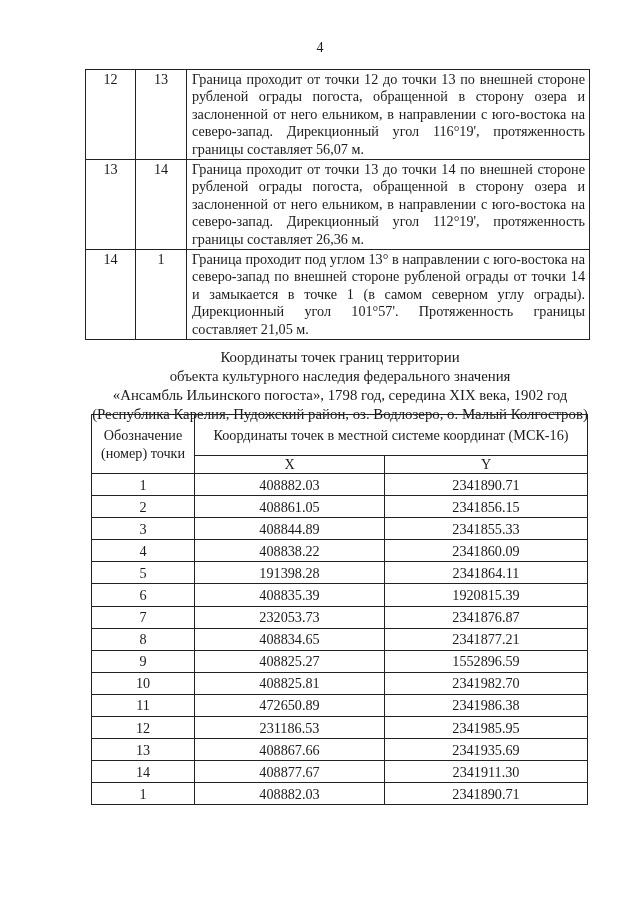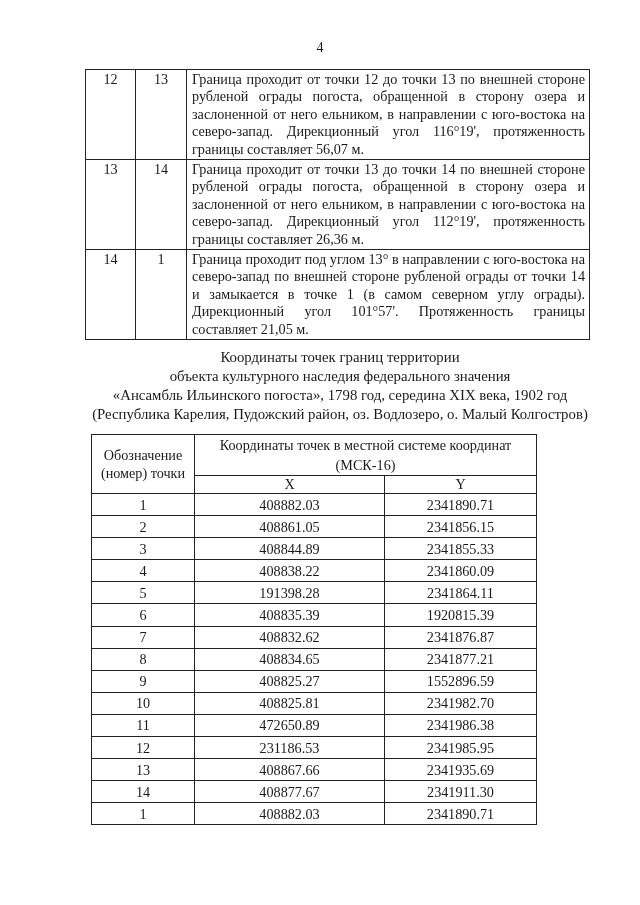--- a/index.html
+++ b/index.html
@@ -21,21 +21,21 @@
   #boundary-table td.c1 { width: 41px; }
   #boundary-table td.c2 { width: 42px; }
   #boundary-table td.desc { text-align: justify; text-align-last: left; padding-left: 5px; padding-right: 4px; margin-top: 20px; }
 
   .section-title {
     position: absolute; left: 0; top: 348px; width: 680px; text-align: center;
     font-size: 14.8px; line-height: 19px;
   }
   .section-title div { white-space: nowrap; }
 
-  #coords-table { left: 91px; top: 434px; width: 446px; }
+  #coords-table { left: 91px; top: 414px; width: 497px; }
   #coords-table th, #coords-table td {
     border: 1px solid #222; font-weight: normal; text-align: center; font-size: 14.2px;
     padding: 0; height: 21.1px; line-height: 20px;
   }
   #coords-table th.point-head { width: 102px; line-height: 18px; height: 41px; }
   #coords-table th.group-head { height: 40px; }
   #coords-table th.axis { height: 17px; line-height: 17px; }
 </style>
 </head>
 <body>
@@ -106,21 +106,21 @@
         <td>191398.28</td>
         <td>2341864.11</td>
       </tr>
     <tr>
         <td>6</td>
         <td>408835.39</td>
         <td>1920815.39</td>
       </tr>
     <tr>
         <td>7</td>
-        <td>408832.62</td>
+        <td>232053.73</td>
         <td>2341876.87</td>
       </tr>
     <tr>
         <td>8</td>
         <td>408834.65</td>
         <td>2341877.21</td>
       </tr>
     <tr>
         <td>9</td>
         <td>408825.27</td>

